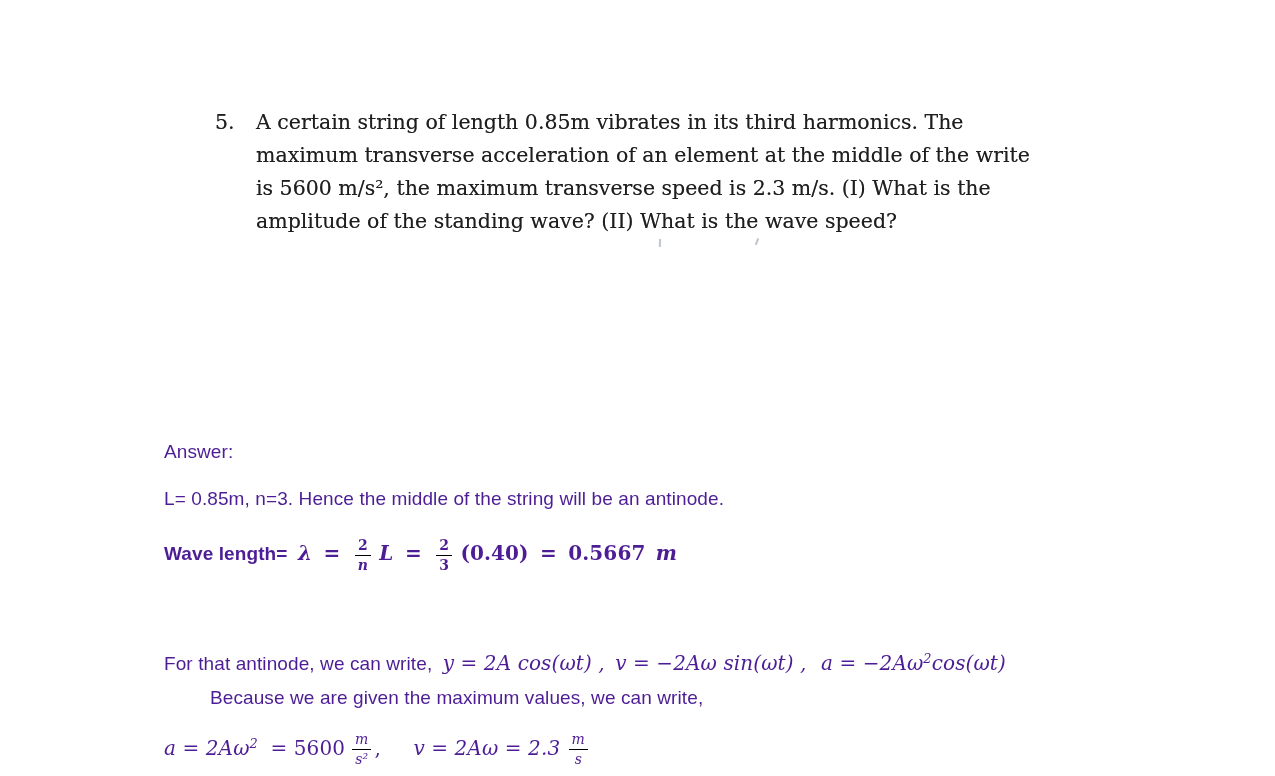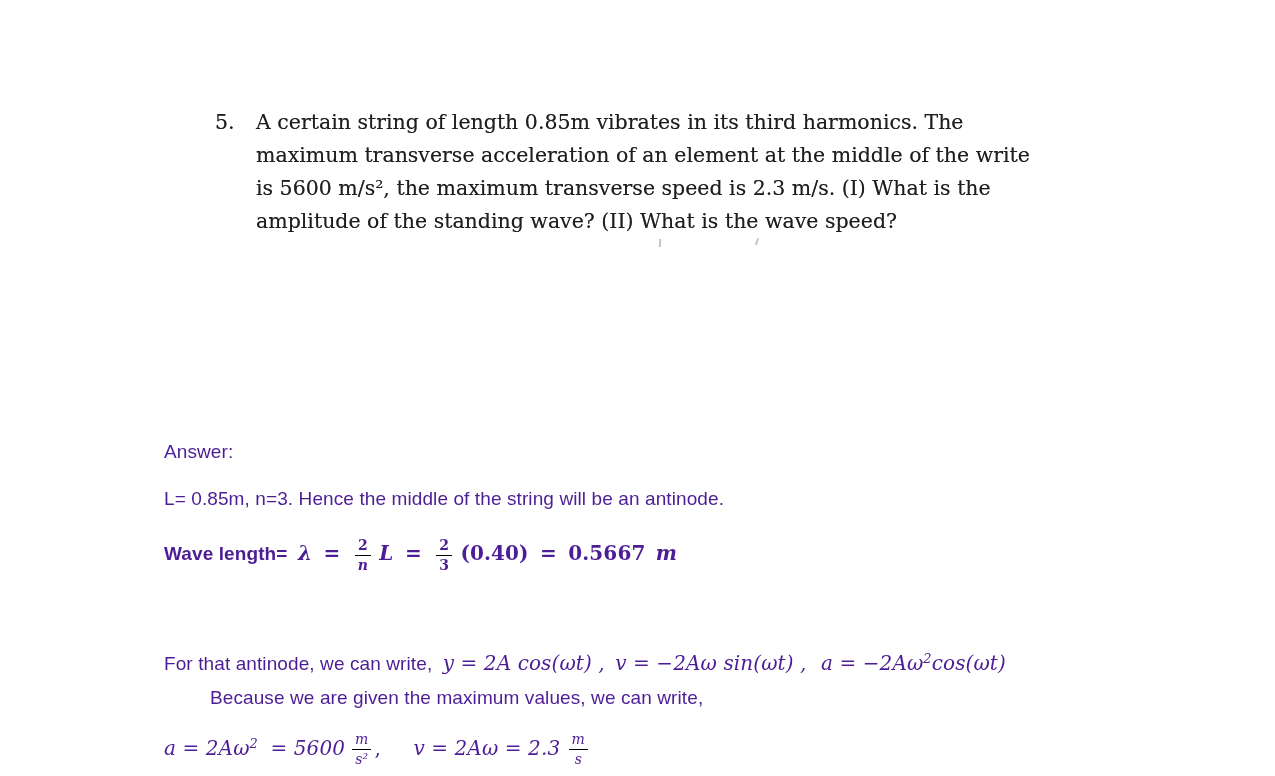--- a/index.html
+++ b/index.html
@@ -123,19 +123,19 @@
     <span>For that antinode, we can write,</span>
     <span class="math gap-s">y = 2A cos(ωt) ,</span>
     <span class="math gap-s">v = −2Aω sin(ωt) ,</span>
     <span class="math gap-m"><span>a = −2Aω</span><span class="sup">2</span><span>cos(ωt)</span></span>
   </div>
 
   <div class="ans ans-because">Because we are given the maximum values, we can write,</div>
 
   <div class="ans ans-solve">
     <span class="math"><span>a = 2Aω</span><span class="sup">2</span>
-      <span class="meq" style="margin:0 4px 0 6px;font-style:italic;">= 5600</span><span class="frac"><span class="fnum">m</span><span class="fden">s²</span></span><span class="mn">,</span>
+      <span class="meq" style="margin:0 4px 0 6px;">= 5600</span><span class="frac"><span class="fnum">m</span><span class="fden">s²</span></span><span class="mn">,</span>
     </span>
     <span class="math gap-w">v = 2Aω = 2.3</span>
     <span class="math frac"><span class="fnum">m</span><span class="fden">s</span></span>
   </div>
 
 </div>
 
 </body></html>

